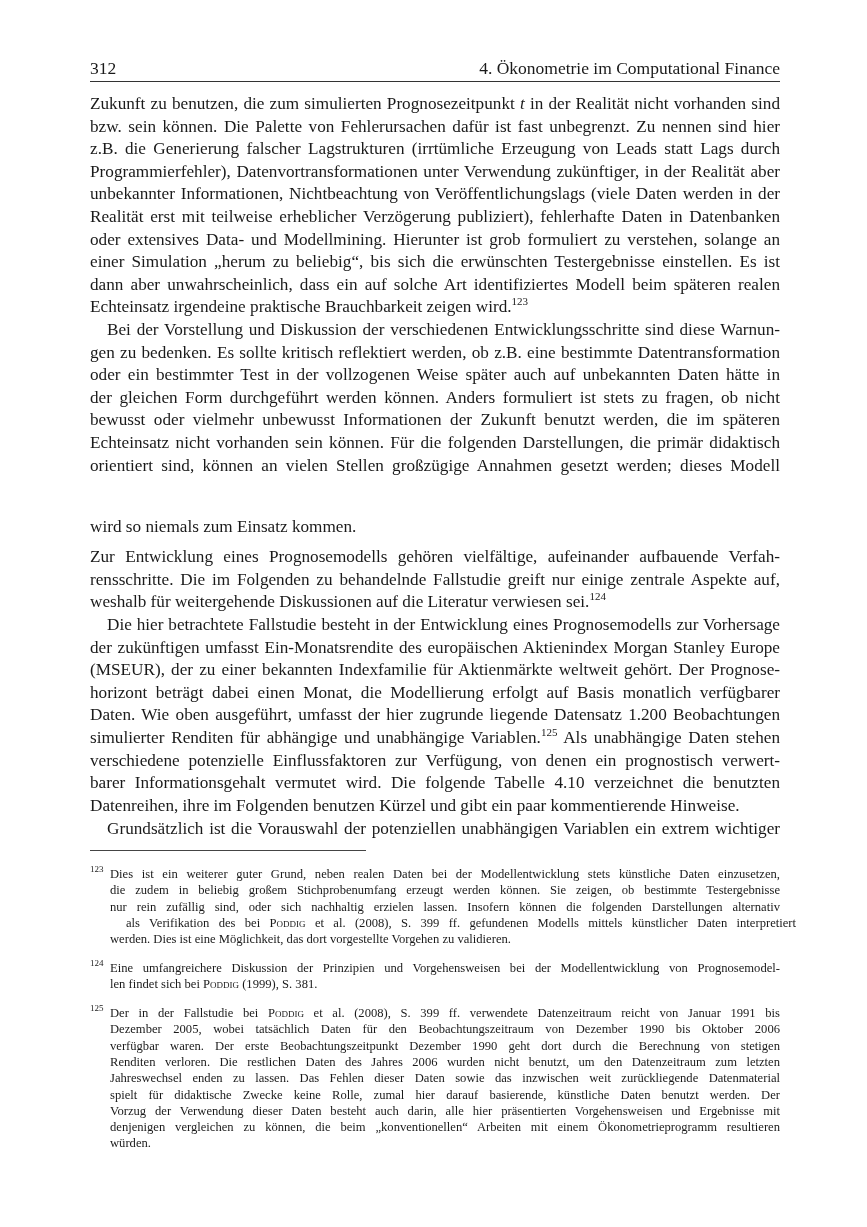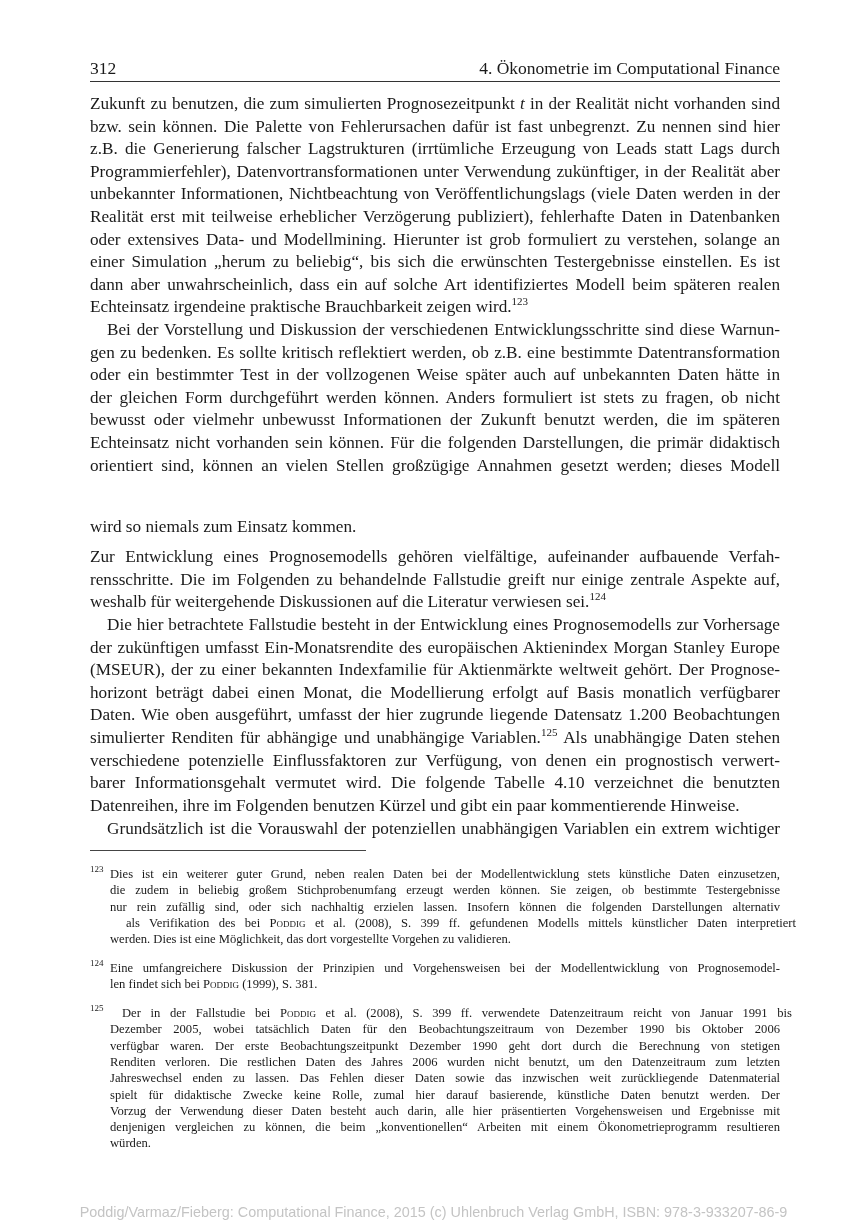--- a/index.html
+++ b/index.html
@@ -97,25 +97,24 @@
   </div>
 
   <div class="fn" style="top:944px;">
     <span class="fn-mark">124</span>
     <div class="fl" style="top:0px;">Eine umfangreichere Diskussion der Prinzipien und Vorgehensweisen bei der Modellentwicklung von Prognosemodel-</div>
     <div class="fl last" style="top:16.3px;"><span>len findet sich bei </span><span class="sc">Poddig</span><span> (1999), S. 381.</span></div>
   </div>
 
   <div class="fn" style="top:989px;">
     <span class="fn-mark">125</span>
-    <div class="fl" style="top:0px;margin-left:12px;"><span>Der in der Fallstudie bei </span><span class="sc">Poddig</span><span> et al. (2008), S. 399 ff. verwendete Datenzeitraum reicht von Januar 1991 bis</span></div>
+    <div class="fl" style="top:0px;"><span>Der in der Fallstudie bei </span><span class="sc">Poddig</span><span> et al. (2008), S. 399 ff. verwendete Datenzeitraum reicht von Januar 1991 bis</span></div>
     <div class="fl" style="top:16.3px;">Dezember 2005, wobei tatsächlich Daten für den Beobachtungszeitraum von Dezember 1990 bis Oktober 2006</div>
     <div class="fl" style="top:32.6px;">verfügbar waren. Der erste Beobachtungszeitpunkt Dezember 1990 geht dort durch die Berechnung von stetigen</div>
     <div class="fl" style="top:48.9px;">Renditen verloren. Die restlichen Daten des Jahres 2006 wurden nicht benutzt, um den Datenzeitraum zum letzten</div>
     <div class="fl" style="top:65.2px;">Jahreswechsel enden zu lassen. Das Fehlen dieser Daten sowie das inzwischen weit zurückliegende Datenmaterial</div>
     <div class="fl" style="top:81.5px;">spielt für didaktische Zwecke keine Rolle, zumal hier darauf basierende, künstliche Daten benutzt werden. Der</div>
     <div class="fl" style="top:97.8px;">Vorzug der Verwendung dieser Daten besteht auch darin, alle hier präsentierten Vorgehensweisen und Ergebnisse mit</div>
     <div class="fl" style="top:114.1px;">denjenigen vergleichen zu können, die beim „konventionellen“ Arbeiten mit einem Ökonometrieprogramm resultieren</div>
     <div class="fl last" style="top:130.4px;">würden.</div>
   </div>
 
-  <div class="footer">Poddig/Varmaz/Fieberg: Computational Finance, 2015  (c) Uhlenbruch Verlag GmbH, ISBN: 978-3-933207-86-9</div>
 </div>
 
 </body></html>

